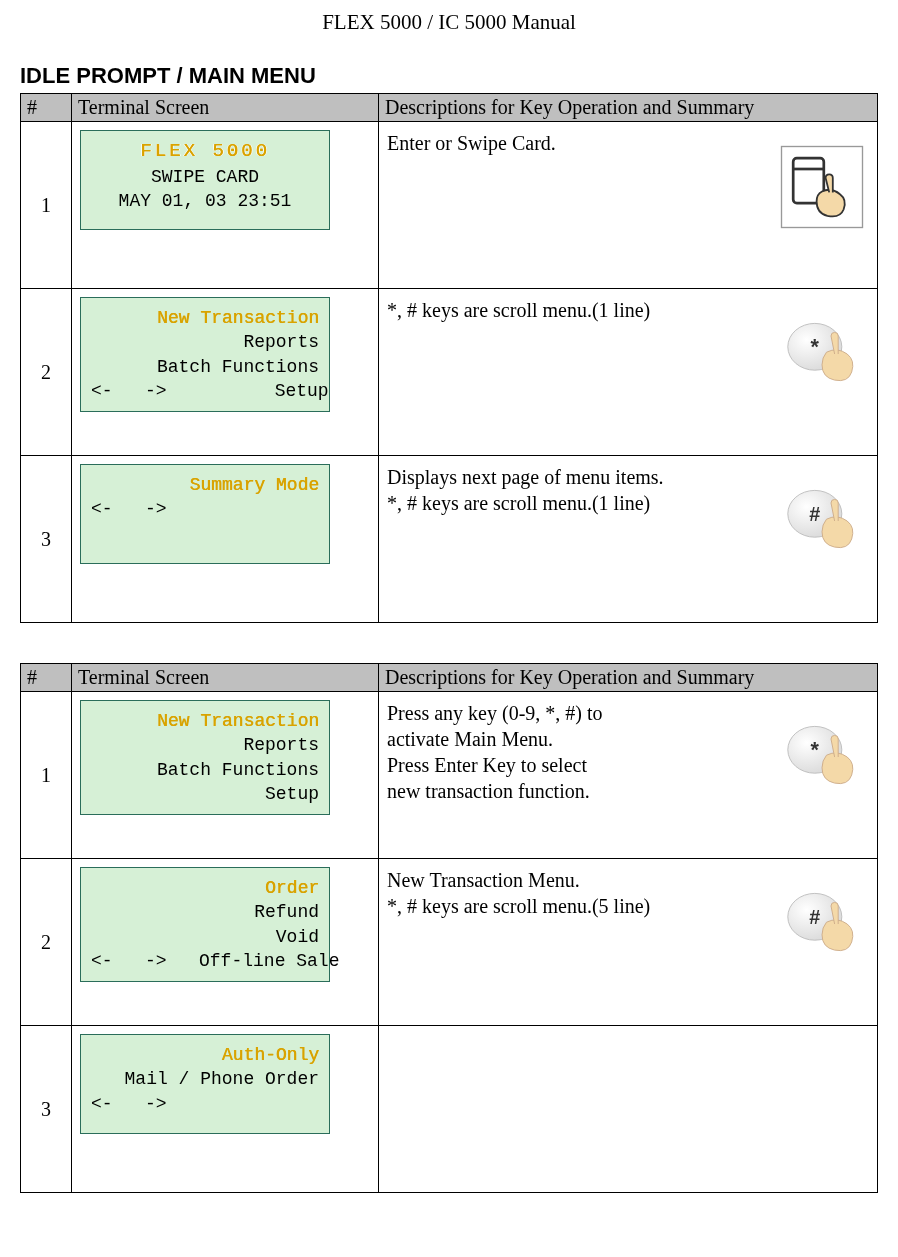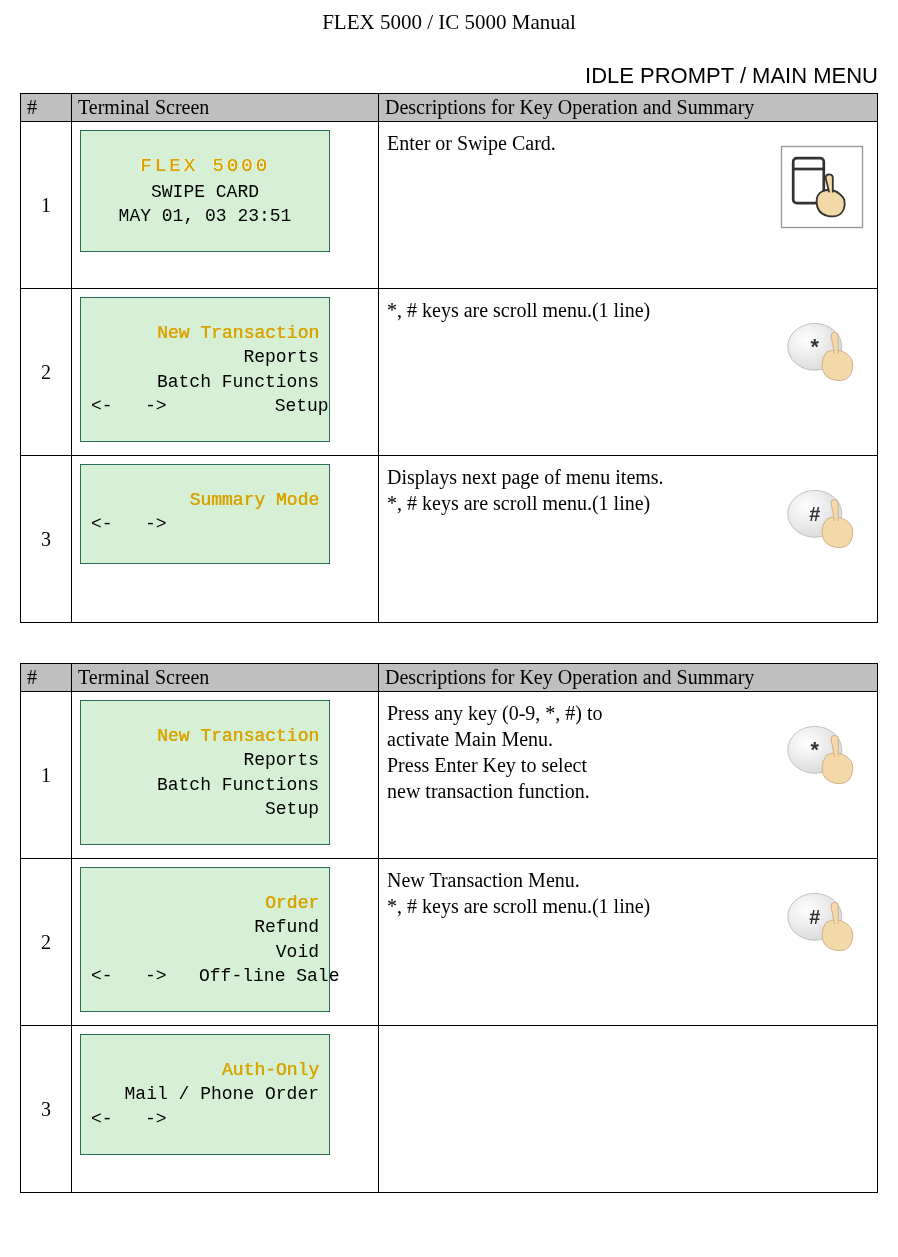--- a/index.html
+++ b/index.html
@@ -14,24 +14,23 @@
   .page {
     padding: 10px 20px 20px 20px;
   }
   .doc-title {
     text-align: center;
     font-size: 21px;
     margin-bottom: 28px;
   }
   .section-title {
     font-family: Arial, sans-serif;
-    font-weight: normal;
+    font-weight: bold;
     font-size: 22px;
     margin: 10px 0 4px 0;
-    text-align: right;
   }
   table.main {
     border-collapse: collapse;
     width: 100%;
     border: 1.5px solid #000;
   }
   table.main th {
     background: #bfbfbf;
     font-weight: normal;
     text-align: left;
@@ -61,21 +60,21 @@
   .col-desc .desc-text {
     font-size: 20px;
     line-height: 1.3;
   }
   .screen {
     border: 1px solid #2a6d5a;
     background: #d6f0d6;
     font-family: "Courier New", monospace;
     font-size: 18px;
     text-align: right;
-    padding: 23px 10px;
+    padding: 8px 10px;
     line-height: 1.35;
     color: #000;
     width: 250px;
     min-height: 100px;
     position: relative;
     box-sizing: border-box;
   }
   .screen .line {
     white-space: pre;
   }
@@ -256,21 +255,21 @@
       <td class="col-screen">
         <div class="screen">
           <div class="line hl">Order</div>
           <div class="line">Refund</div>
           <div class="line">Void</div>
           <div class="line left">&lt;-   -&gt;   Off-line Sale</div>
         </div>
       </td>
       <td class="col-desc">
         <div class="desc-text" style="white-space:pre-line">New Transaction Menu.
-*, # keys are scroll menu.(1 line)</div>
+*, # keys are scroll menu.(5 line)</div>
         <div class="icon-box">
           <svg width="90" height="90" viewBox="0 0 100 100">
             <defs>
               <radialGradient id="rg4" cx="35%" cy="35%" r="65%">
                 <stop offset="0%" stop-color="#fff"></stop>
                 <stop offset="100%" stop-color="#ddd"></stop>
               </radialGradient>
             </defs>
             <ellipse cx="42" cy="42" rx="30" ry="26" fill="url(#rg4)" stroke="#bbb" stroke-width="1"></ellipse>
             <text x="42" y="50" font-family="Arial" font-size="22" font-weight="bold" text-anchor="middle" fill="#333">#</text>

